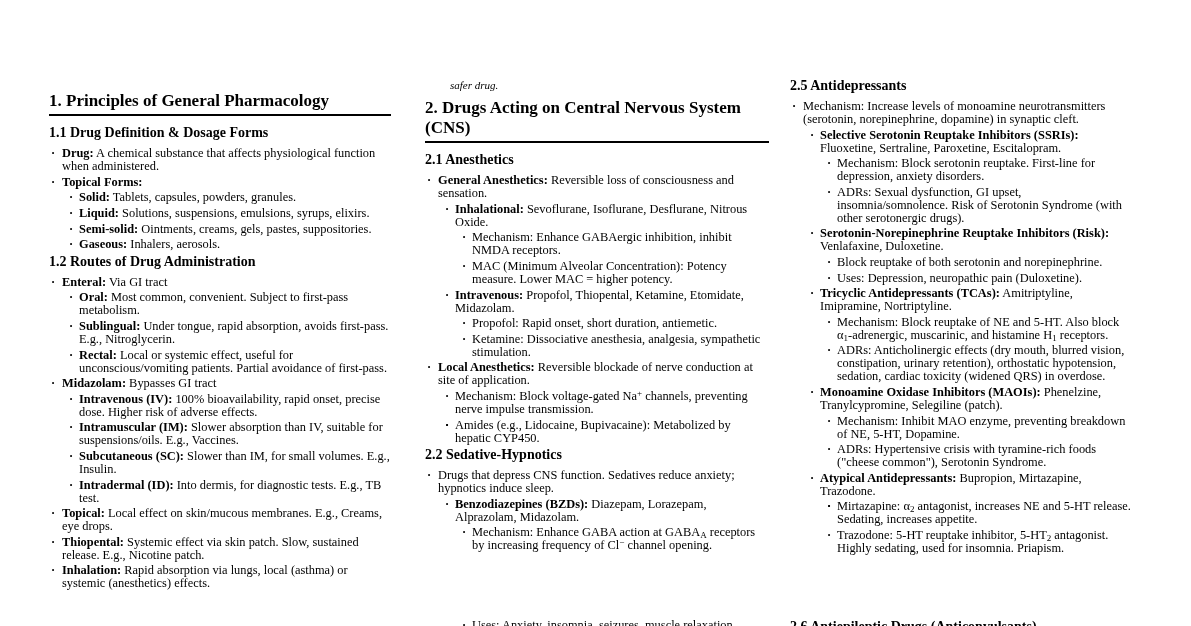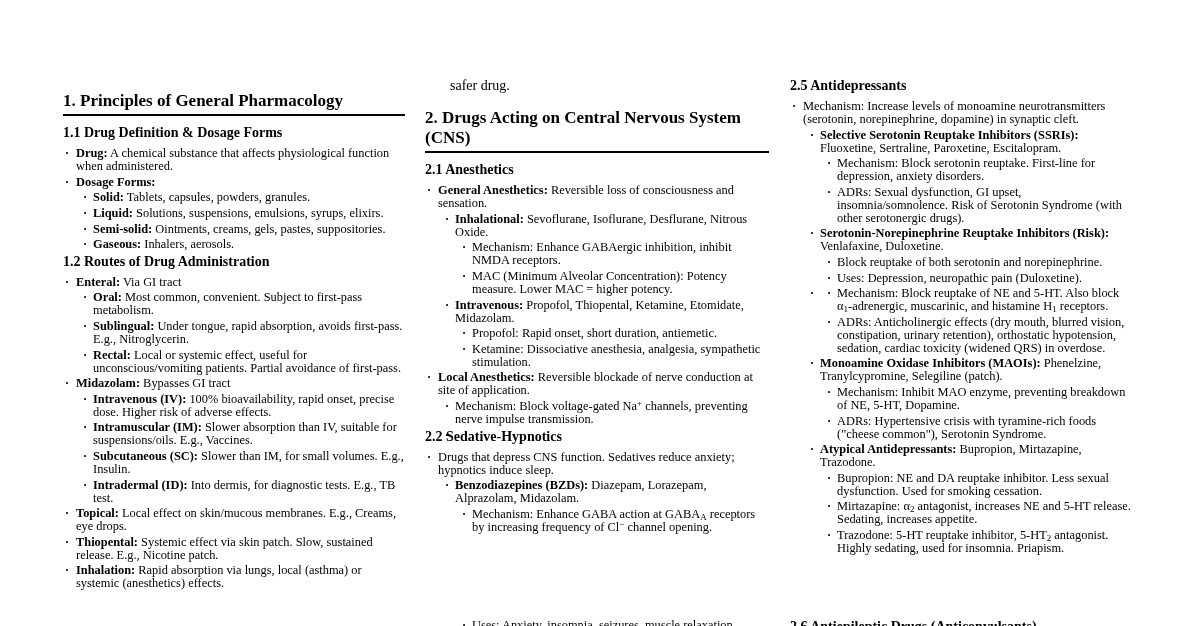--- a/index.html
+++ b/index.html
@@ -3,50 +3,50 @@
 <meta charset="utf-8">
 <style>
   html,body{margin:0;padding:0;}
   body{
     width:1191px;height:626px;background:#ffffff;color:#000000;
     font-family:"Liberation Serif","DejaVu Serif",serif;
     overflow:hidden;position:relative;
   }
   .page{position:absolute;inset:0;}
   .col{position:absolute;}
-  .c0{left:63px;top:91px;width:342px;}
+  .c0{left:49px;top:91px;width:342px;}
   .c1{left:425px;top:79px;width:344px;}
   .c2{left:790px;top:78px;width:344px;}
   .h1{font-size:17px;font-weight:bold;line-height:1.18;margin:0 0 3px 0;}
   .rule{height:2px;background:#000;margin:3px 0 9px 0;}
   .h2{font-size:14px;font-weight:bold;line-height:1.15;margin:2px 0 6px 0;}
   .col .h2:first-child{margin-top:0;}
   .li{position:relative;font-size:12.4px;line-height:13px;margin-bottom:2.6px;}
-  .cont{font-size:14px;line-height:13px;margin-bottom:16px;}
+  .cont{font-size:11px;line-height:13px;margin-bottom:6px;font-style:italic;}
   .l1{padding-left:13px;} .l1 > .bullet{left:2px;}
   .l2{padding-left:30px;} .l2 > .bullet{left:20px;}
   .l3{padding-left:47px;} .l3 > .bullet{left:37px;}
   .cont.l2{padding-left:25px;}
   .bullet{position:absolute;top:0;font-weight:bold;}
   sup{font-size:9px;line-height:0;vertical-align:4px;}
   sub{font-size:9px;line-height:0;vertical-align:-2px;}
   
   .c1 .clip{position:absolute;left:0;right:0;top:540px;}
   .c2 .clip{position:absolute;left:0;right:0;top:541px;margin:0;}
 </style>
 </head>
 <body>
 
 <div class="page">
   <div class="col c0">
       <div class="h1">1. Principles of General Pharmacology</div>
       <div class="rule"></div>
       <div class="h2">1.1 Drug Definition &amp; Dosage Forms</div>
       <div class="li l1"><span class="bullet">·</span><span><b>Drug:</b><span> A chemical substance that affects physiological function when administered.</span></span></div>
-      <div class="li l1"><span class="bullet">·</span><span><b>Dosage Forms:</b></span></div>
+      <div class="li l1"><span class="bullet">·</span><span><b>Topical Forms:</b></span></div>
       <div class="li l2"><span class="bullet">·</span><span><b>Solid:</b><span> Tablets, capsules, powders, granules.</span></span></div>
       <div class="li l2"><span class="bullet">·</span><span><b>Liquid:</b><span> Solutions, suspensions, emulsions, syrups, elixirs.</span></span></div>
       <div class="li l2"><span class="bullet">·</span><span><b>Semi-solid:</b><span> Ointments, creams, gels, pastes, suppositories.</span></span></div>
       <div class="li l2"><span class="bullet">·</span><span><b>Gaseous:</b><span> Inhalers, aerosols.</span></span></div>
       <div class="h2">1.2 Routes of Drug Administration</div>
       <div class="li l1"><span class="bullet">·</span><span><b>Enteral:</b><span> Via GI tract</span></span></div>
       <div class="li l2"><span class="bullet">·</span><span><b>Oral:</b><span> Most common, convenient. Subject to first-pass metabolism.</span></span></div>
       <div class="li l2"><span class="bullet">·</span><span><b>Sublingual:</b><span> Under tongue, rapid absorption, avoids first-pass. E.g., Nitroglycerin.</span></span></div>
       <div class="li l2"><span class="bullet">·</span><span><b>Rectal:</b><span> Local or systemic effect, useful for unconscious/vomiting patients. Partial avoidance of first-pass.</span></span></div>
       <div class="li l1"><span class="bullet">·</span><span><b>Midazolam:</b><span> Bypasses GI tract</span></span></div>
@@ -66,41 +66,41 @@
       <div class="li l1"><span class="bullet">·</span><span><b>General Anesthetics:</b><span> Reversible loss of consciousness and sensation.</span></span></div>
       <div class="li l2"><span class="bullet">·</span><span><b>Inhalational:</b><span> Sevoflurane, Isoflurane, Desflurane, Nitrous Oxide.</span></span></div>
       <div class="li l3"><span class="bullet">·</span><span><span>Mechanism: Enhance GABAergic inhibition, inhibit NMDA receptors.</span></span></div>
       <div class="li l3"><span class="bullet">·</span><span><span>MAC (Minimum Alveolar Concentration): Potency measure. Lower MAC = higher potency.</span></span></div>
       <div class="li l2"><span class="bullet">·</span><span><b>Intravenous:</b><span> Propofol, Thiopental, Ketamine, Etomidate, Midazolam.</span></span></div>
       <div class="li l3"><span class="bullet">·</span><span><span>Propofol: Rapid onset, short duration, antiemetic.</span></span></div>
       <div class="li l3"><span class="bullet">·</span><span><span>Ketamine: Dissociative anesthesia, analgesia, sympathetic stimulation.</span></span></div>
       <div class="li l1"><span class="bullet">·</span><span><b>Local Anesthetics:</b><span> Reversible blockade of nerve conduction at site of application.</span></span></div>
       <div class="li l2"><span class="bullet">·</span><span><span>Mechanism: Block voltage-gated Na<sup>+</sup> channels, preventing nerve impulse transmission.</span></span></div>
       <div class="li l2"><span class="bullet">·</span></div>
-      <div class="li l2"><span class="bullet">·</span></div>
+      <div class="li l2"><span class="bullet">·</span><span><span>Amides (e.g., Lidocaine, Bupivacaine): Metabolized by hepatic CYP450.</span></span></div>
       <div class="h2">2.2 Sedative-Hypnotics</div>
       <div class="li l1"><span class="bullet">·</span><span><span>Drugs that depress CNS function. Sedatives reduce anxiety; hypnotics induce sleep.</span></span></div>
       <div class="li l2"><span class="bullet">·</span><span><b>Benzodiazepines (BZDs):</b><span> Diazepam, Lorazepam, Alprazolam, Midazolam.</span></span></div>
       <div class="li l3"><span class="bullet">·</span><span><span>Mechanism: Enhance GABA action at GABA<sub>A</sub> receptors by increasing frequency of Cl<sup>−</sup> channel opening.</span></span></div>
       <div class="li l3 clip"><span class="bullet">·</span><span><span>Uses: Anxiety, insomnia, seizures, muscle relaxation.</span></span></div>
     </div>
   <div class="col c2">
       <div class="h2">2.5 Antidepressants</div>
       <div class="li l1"><span class="bullet">·</span><span><span>Mechanism: Increase levels of monoamine neurotransmitters (serotonin, norepinephrine, dopamine) in synaptic cleft.</span></span></div>
       <div class="li l2"><span class="bullet">·</span><span><b>Selective Serotonin Reuptake Inhibitors (SSRIs):</b><span> Fluoxetine, Sertraline, Paroxetine, Escitalopram.</span></span></div>
       <div class="li l3"><span class="bullet">·</span><span><span>Mechanism: Block serotonin reuptake. First-line for depression, anxiety disorders.</span></span></div>
       <div class="li l3"><span class="bullet">·</span><span><span>ADRs: Sexual dysfunction, GI upset, insomnia/somnolence. Risk of Serotonin Syndrome (with other serotonergic drugs).</span></span></div>
       <div class="li l2"><span class="bullet">·</span><span><b>Serotonin-Norepinephrine Reuptake Inhibitors (Risk):</b><span> Venlafaxine, Duloxetine.</span></span></div>
       <div class="li l3"><span class="bullet">·</span><span><span>Block reuptake of both serotonin and norepinephrine.</span></span></div>
       <div class="li l3"><span class="bullet">·</span><span><span>Uses: Depression, neuropathic pain (Duloxetine).</span></span></div>
-      <div class="li l2"><span class="bullet">·</span></div>
+      <div class="li l2"><span class="bullet">·</span><span><b>Tricyclic Antidepressants (TCAs):</b><span> Amitriptyline, Imipramine, Nortriptyline.</span></span></div>
       <div class="li l3"><span class="bullet">·</span><span><span>Mechanism: Block reuptake of NE and 5-HT. Also block α<sub>1</sub>-adrenergic, muscarinic, and histamine H<sub>1</sub> receptors.</span></span></div>
       <div class="li l3"><span class="bullet">·</span><span><span>ADRs: Anticholinergic effects (dry mouth, blurred vision, constipation, urinary retention), orthostatic hypotension, sedation, cardiac toxicity (widened QRS) in overdose.</span></span></div>
       <div class="li l2"><span class="bullet">·</span><span><b>Monoamine Oxidase Inhibitors (MAOIs):</b><span> Phenelzine, Tranylcypromine, Selegiline (patch).</span></span></div>
       <div class="li l3"><span class="bullet">·</span><span><span>Mechanism: Inhibit MAO enzyme, preventing breakdown of NE, 5-HT, Dopamine.</span></span></div>
       <div class="li l3"><span class="bullet">·</span><span><span>ADRs: Hypertensive crisis with tyramine-rich foods ("cheese common"), Serotonin Syndrome.</span></span></div>
       <div class="li l2"><span class="bullet">·</span><span><b>Atypical Antidepressants:</b><span> Bupropion, Mirtazapine, Trazodone.</span></span></div>
-      <div class="li l3"><span class="bullet">·</span><span><span>Bupropion: NE and DA reuptake inhibitor. Less sexual dysfunction. Used for smoking cessation.</span></span></div>
+      <div class="li l3"><span class="bullet">·</span></div>
       <div class="li l3"><span class="bullet">·</span><span><span>Mirtazapine: α<sub>2</sub> antagonist, increases NE and 5-HT release. Sedating, increases appetite.</span></span></div>
       <div class="li l3"><span class="bullet">·</span><span><span>Trazodone: 5-HT reuptake inhibitor, 5-HT<sub>2</sub> antagonist. Highly sedating, used for insomnia. Priapism.</span></span></div>
       <div class="h2 clip">2.6 Antiepileptic Drugs (Anticonvulsants)</div>
     </div>
 </div>
 
 </body></html>

